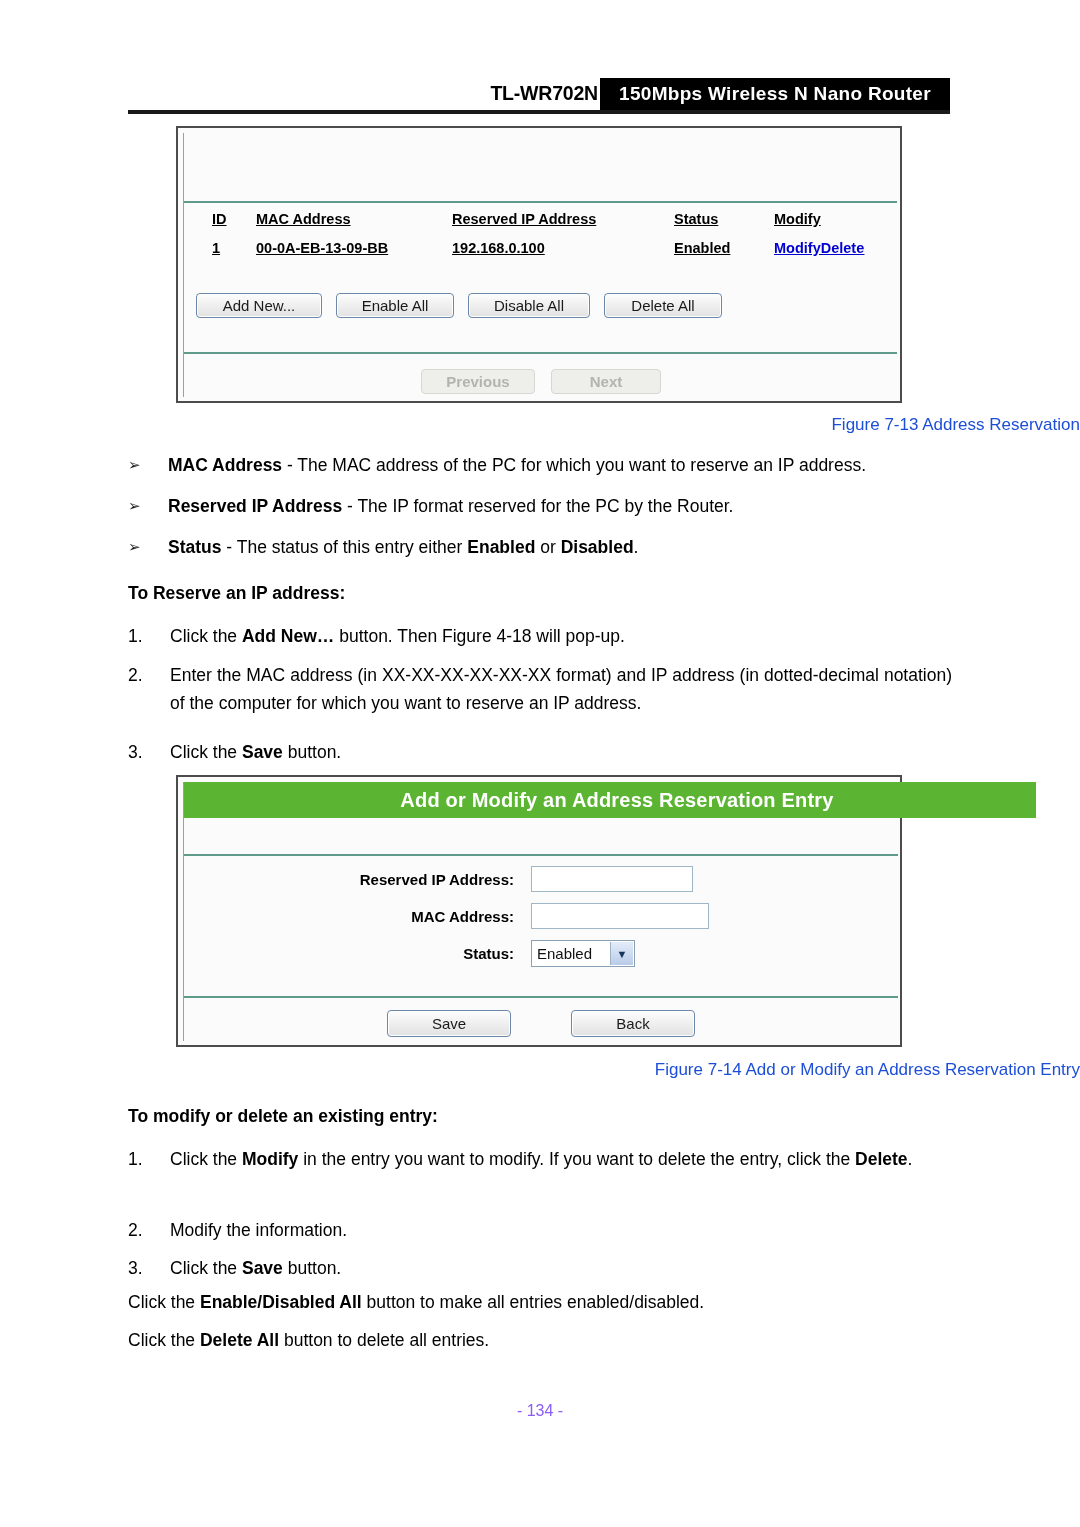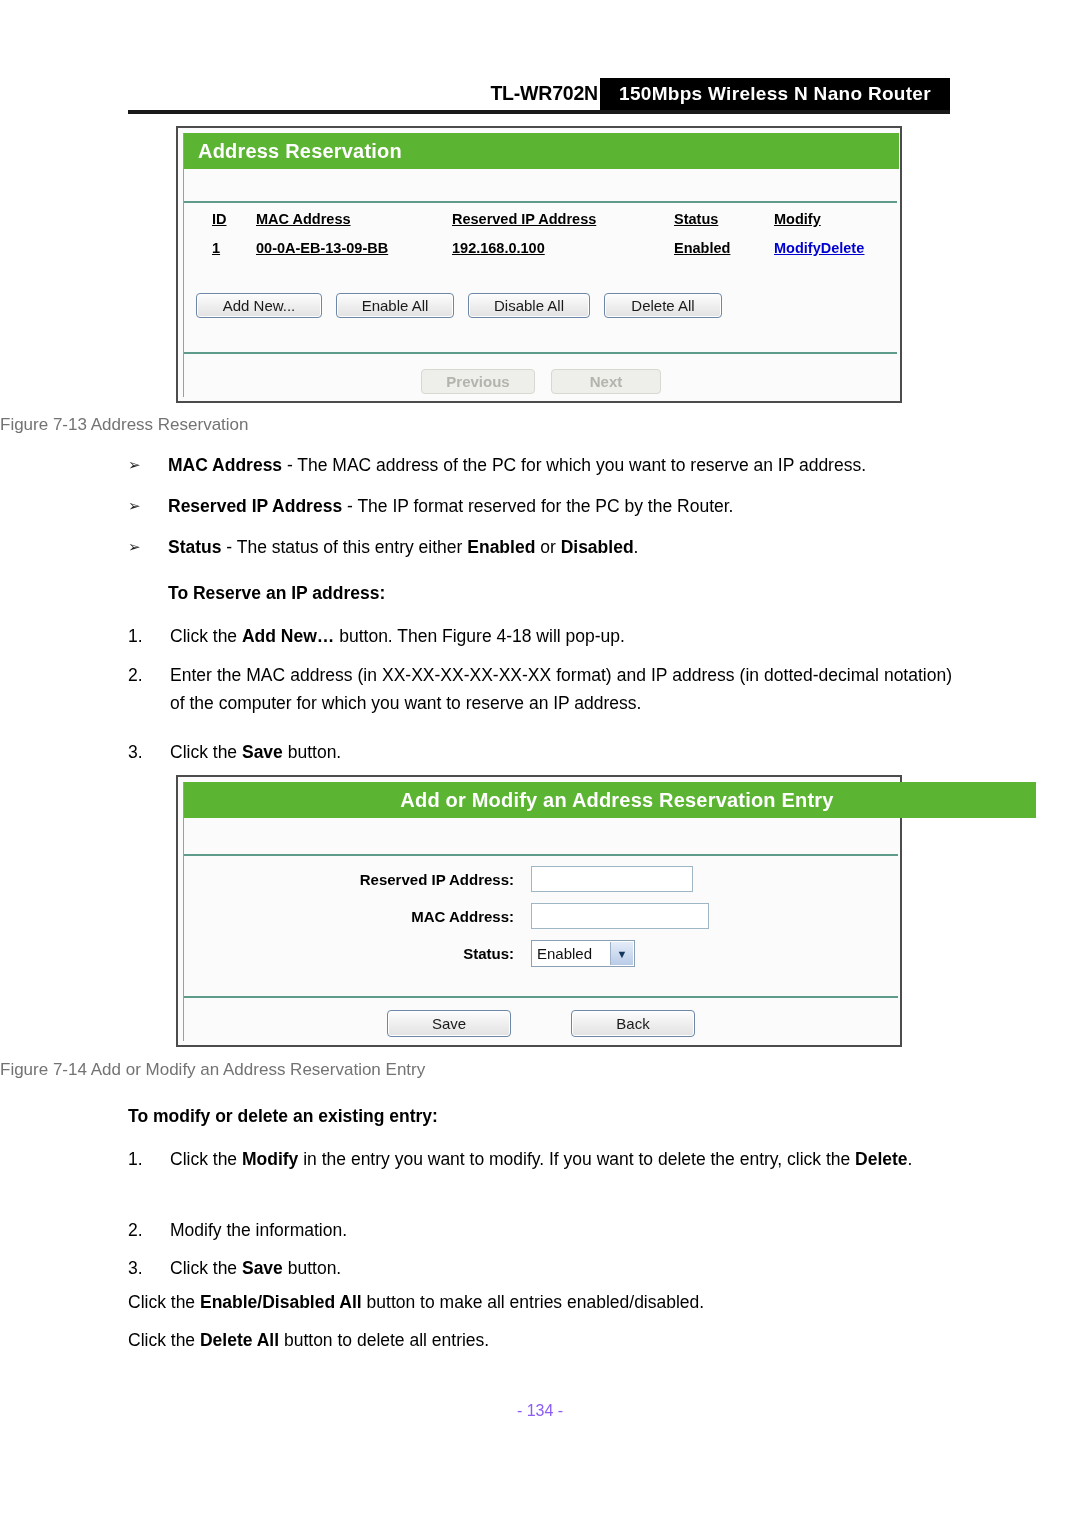--- a/index.html
+++ b/index.html
@@ -241,23 +241,23 @@
     width: 100%;
     display: flex;
     justify-content: center;
     gap: 24px;
   }
 
   
   .fig-caption {
     position: absolute;
     width: 100%;
-    text-align: left;
+    text-align: right;
     font-size: 17px;
-    color: #737373;
+    color: #1d4ed8;
   }
 
   .bullet-item {
     position: absolute;
     left: 128px;
     width: 824px;
     font-size: 17.5px;
     color: #000;
   }
   .bullet-glyph {
@@ -324,23 +324,20 @@
 
 <div class="page-header">
   <div class="hdr-model">TL-WR702N</div>
   <div class="hdr-blackbox">150Mbps  Wireless  N  Nano  Router</div>
 </div>
 <div class="hdr-rule"></div>
 
 <div class="panel" style="left:176px; top:126px; width:726px; height:277px;">
   <div class="panel-inner">
 
-    <div class="green-bar" style="width:715px;">
-      <span class="green-bar-title">Address Reservation</span>
-    </div>
 
     <div class="teal-rule" style="left:0; top:68px; width:713px;"></div>
 
     <div class="p1-table">
       <div class="p1-row">
         <span class="p1-cell c-id">ID</span>
         <span class="p1-cell c-mac">MAC Address</span>
         <span class="p1-cell c-ip">Reserved IP Address</span>
         <span class="p1-cell c-st">Status</span>
         <span class="p1-cell c-mod">Modify</span>
@@ -381,21 +378,21 @@
 <div class="bullet-item" style="top:496px;">
   <span class="bullet-glyph">➢</span>
   <span class="bullet-body"><b>Reserved IP Address</b><span> - </span><span>The IP format reserved for the PC by the Router.</span></span>
 </div>
 
 <div class="bullet-item" style="top:537px;">
   <span class="bullet-glyph">➢</span>
   <span class="bullet-body"><b>Status</b><span> - </span><span>The status of this entry either </span><b>Enabled</b><span> or </span><b>Disabled</b><span>.</span></span>
 </div>
 
-<div class="sect-head" style="top:583px;margin-left:40px;">To Reserve an IP address:</div>
+<div class="sect-head" style="top:583px;">To Reserve an IP address:</div>
 
 <div class="num-item" style="top:622px;">
   <span class="num-marker">1.</span>
   <span class="num-body"><span>Click the </span><b>Add New…</b><span> button. Then Figure 4-18 will pop-up.</span></span>
 </div>
 
 <div class="num-item" style="top:661px;">
   <span class="num-marker">2.</span>
   <span class="num-body justify">Enter the MAC address (in XX-XX-XX-XX-XX-XX format) and IP address (in dotted-decimal notation) of the computer for which you want to reserve an IP address.</span>
 </div>

